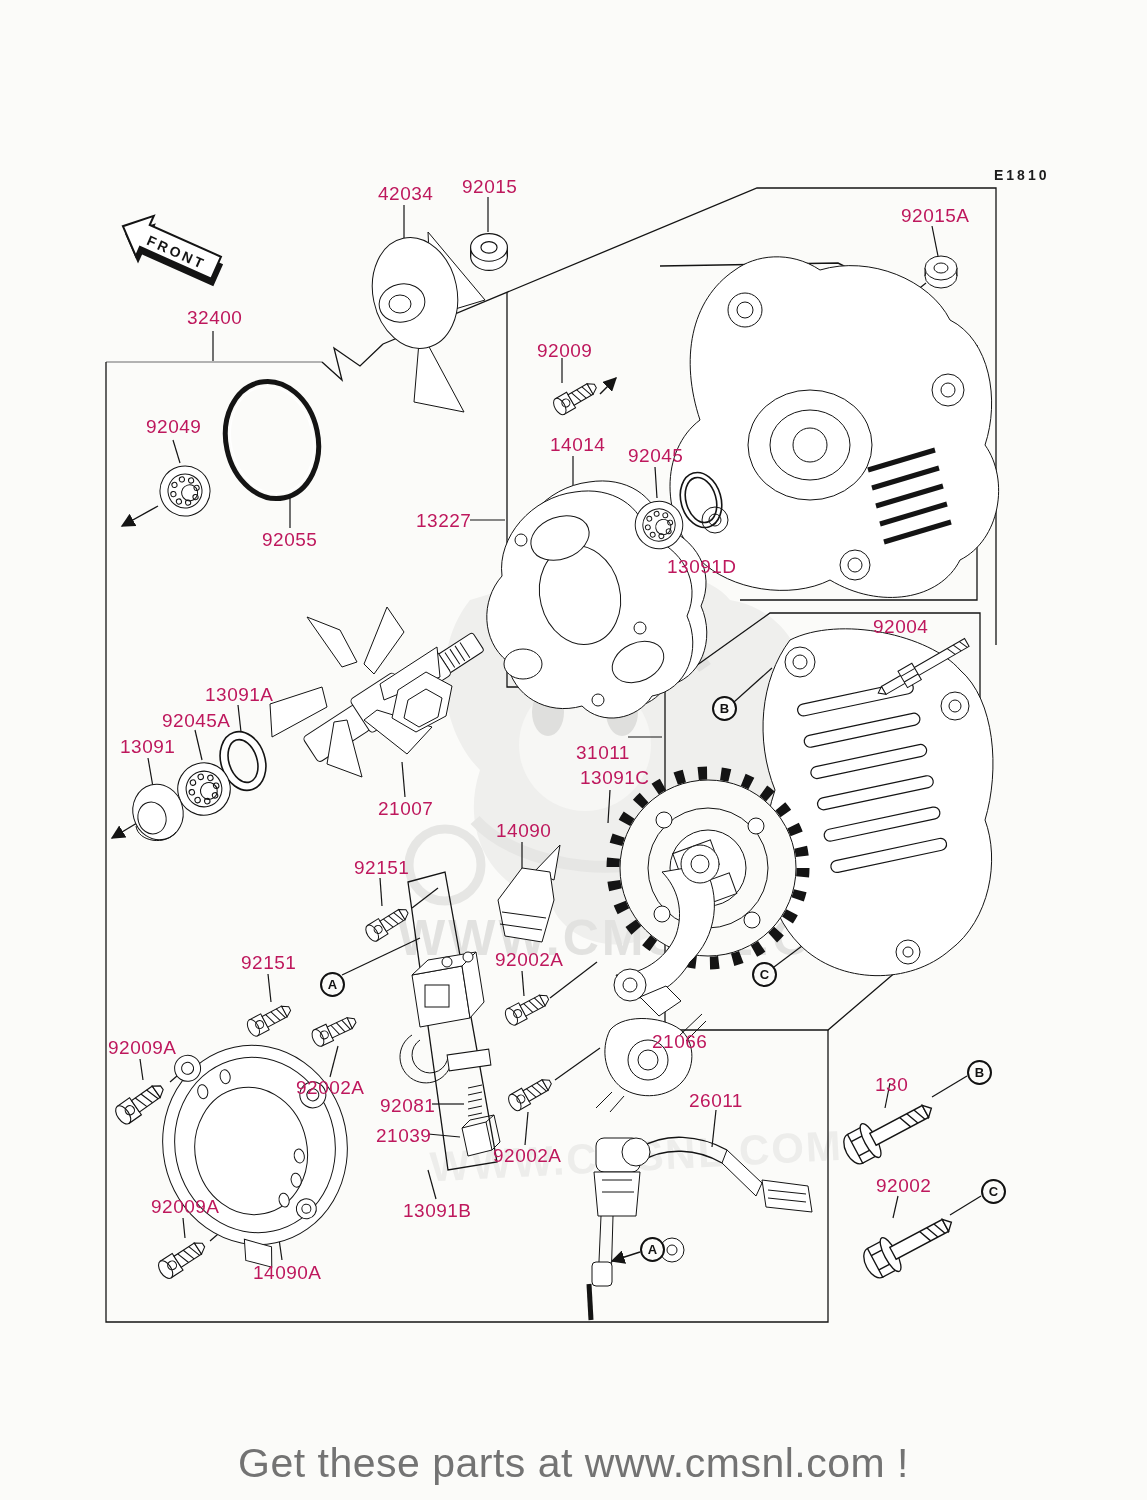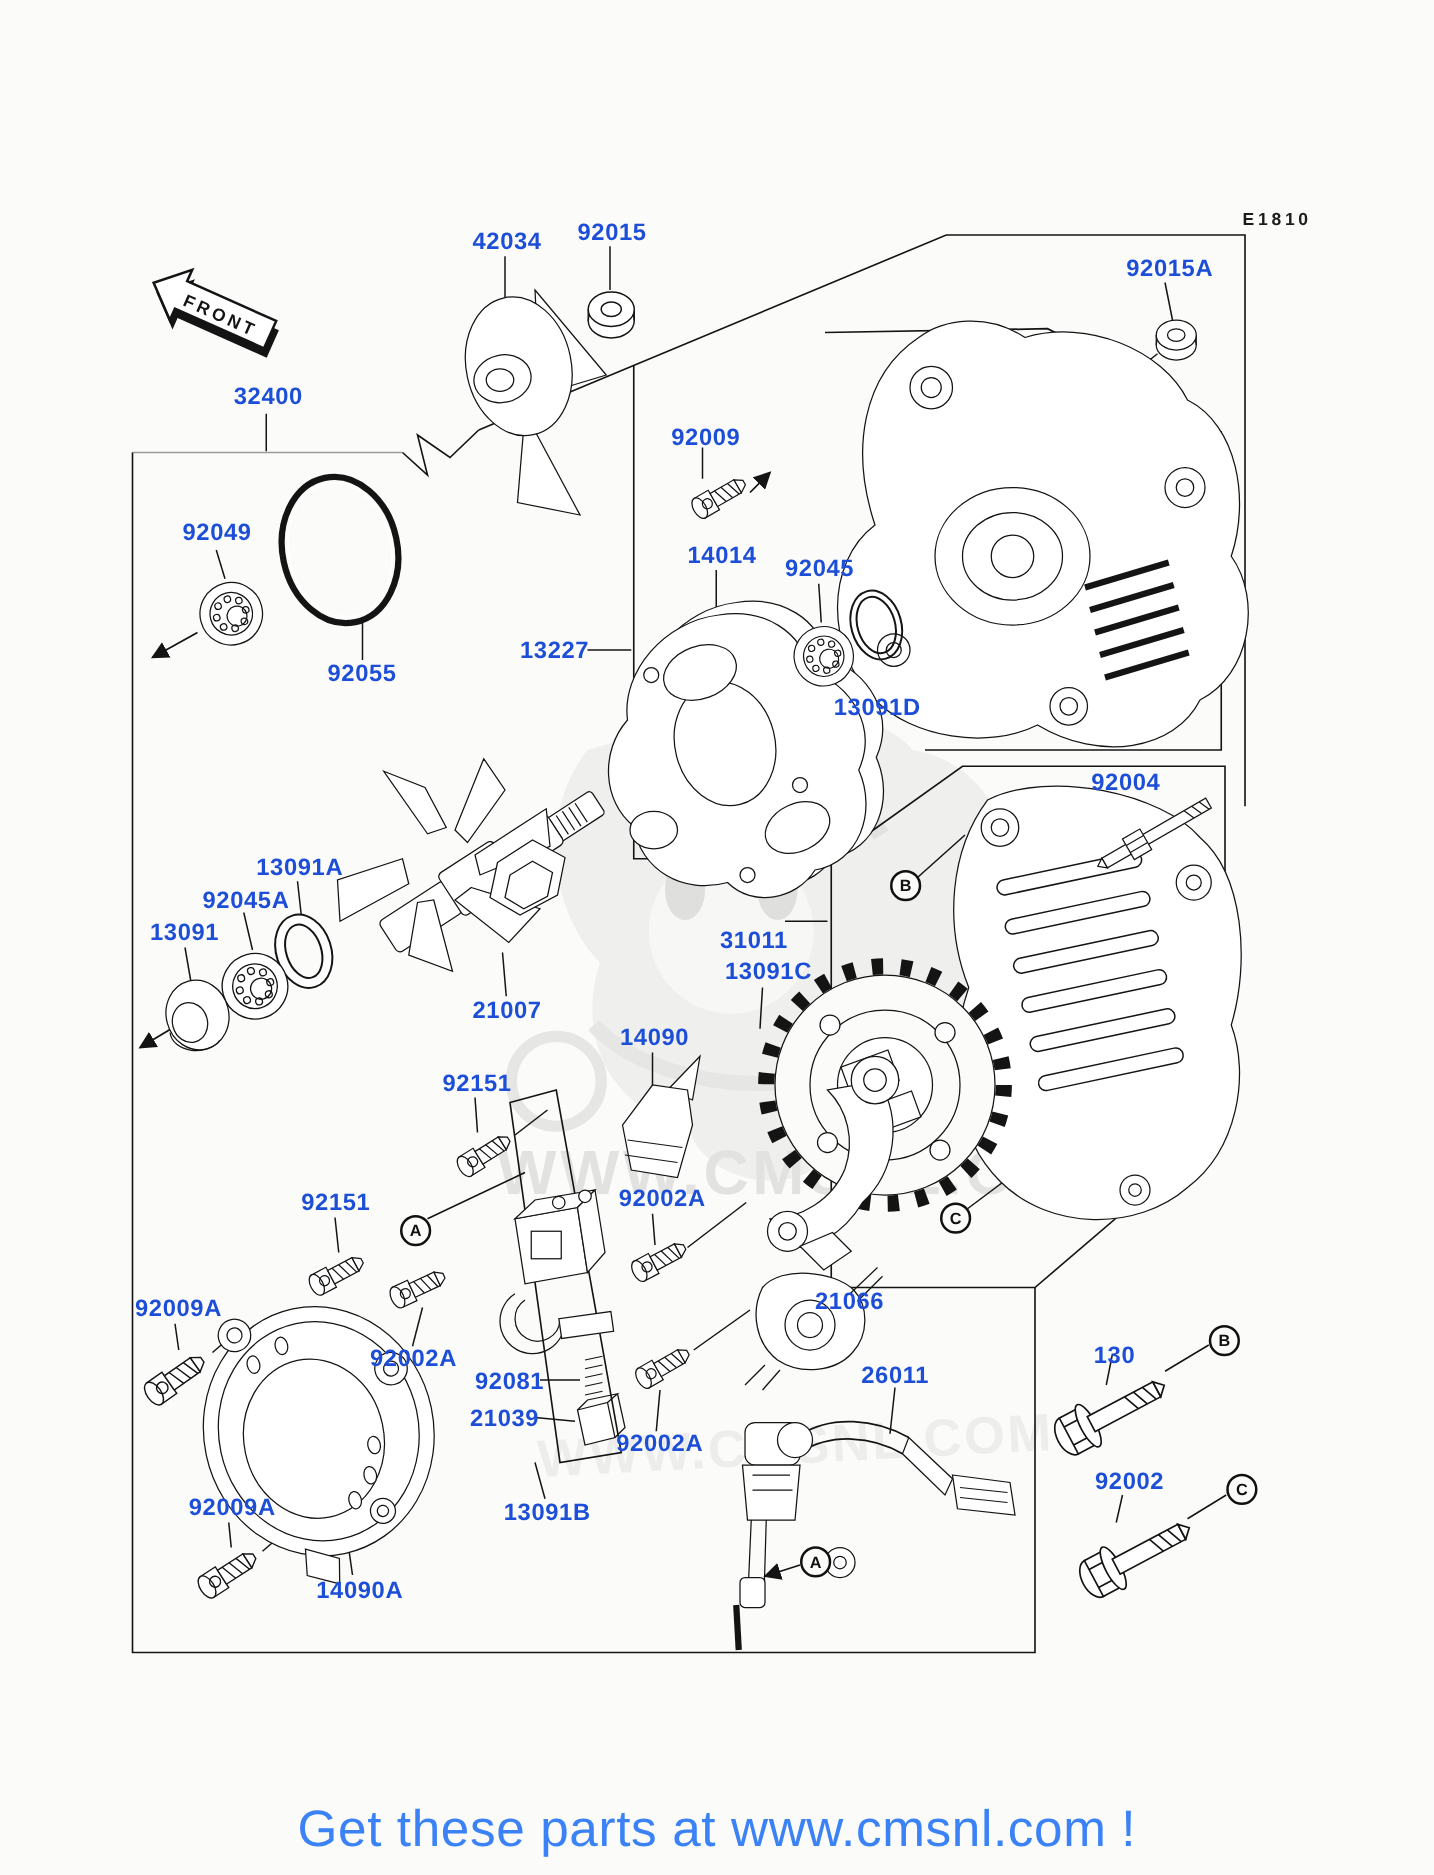--- a/index.html
+++ b/index.html
@@ -2,21 +2,21 @@
 <html><head>
 <meta charset="utf-8">
 <style>
   html,body{margin:0;padding:0;background:#fbfbf9;}
   .stage{position:relative;width:1147px;height:1500px;background:#fbfbf9;overflow:hidden;
          font-family:"Liberation Sans",sans-serif;}
   .page-title{position:absolute;left:18px;top:10px;font-size:37px;font-weight:400;
               color:#6a6a6a;letter-spacing:1px;}
   .diagram-code{position:absolute;left:947px;top:167px;font-size:14px;font-weight:bold;
                 color:#1c1c1c;letter-spacing:3px;margin-left:47px;}
-  .plabel{position:absolute;font-size:19px;font-weight:bold;color:#1d4ed8;
+  .plabel{position:absolute;font-size:19px;font-weight:normal;color:#be185d;
           letter-spacing:.5px;white-space:nowrap;text-align:center;}
   .callout{position:absolute;width:21px;height:21px;border:2px solid #111;border-radius:50%;
            text-align:center;line-height:21px;font-size:13px;font-weight:bold;color:#111;
            background:#fbfbf9;box-sizing:content-box;}
   .banner{position:absolute;left:0;top:1440px;width:100%;text-align:center;
           font-size:41px;font-weight:400;letter-spacing:.5px;}
   svg{position:absolute;left:0;top:0;}
   .wm-text{font-family:"Liberation Sans",sans-serif;font-weight:bold;}
 </style>
 </head>
@@ -419,14 +419,14 @@
       <div class="plabel" style="left: 876px; top: 1175px;">92002</div>
     </div>
   <div id="callouts-layer">
       <div class="callout" style="left: 320px; top: 972px;">A</div>
       <div class="callout" style="left: 640px; top: 1237px;">A</div>
       <div class="callout" style="left: 712px; top: 696px;">B</div>
       <div class="callout" style="left: 967px; top: 1060px;">B</div>
       <div class="callout" style="left: 752px; top: 962px;">C</div>
       <div class="callout" style="left: 981px; top: 1179px;">C</div>
     </div>
-  <div class="banner" style="color: #3b82f6;">Get these parts at www.cmsnl.com !</div>
+  <div class="banner" style="color: #737373;">Get these parts at www.cmsnl.com !</div>
 </div>
 
 </body></html>

